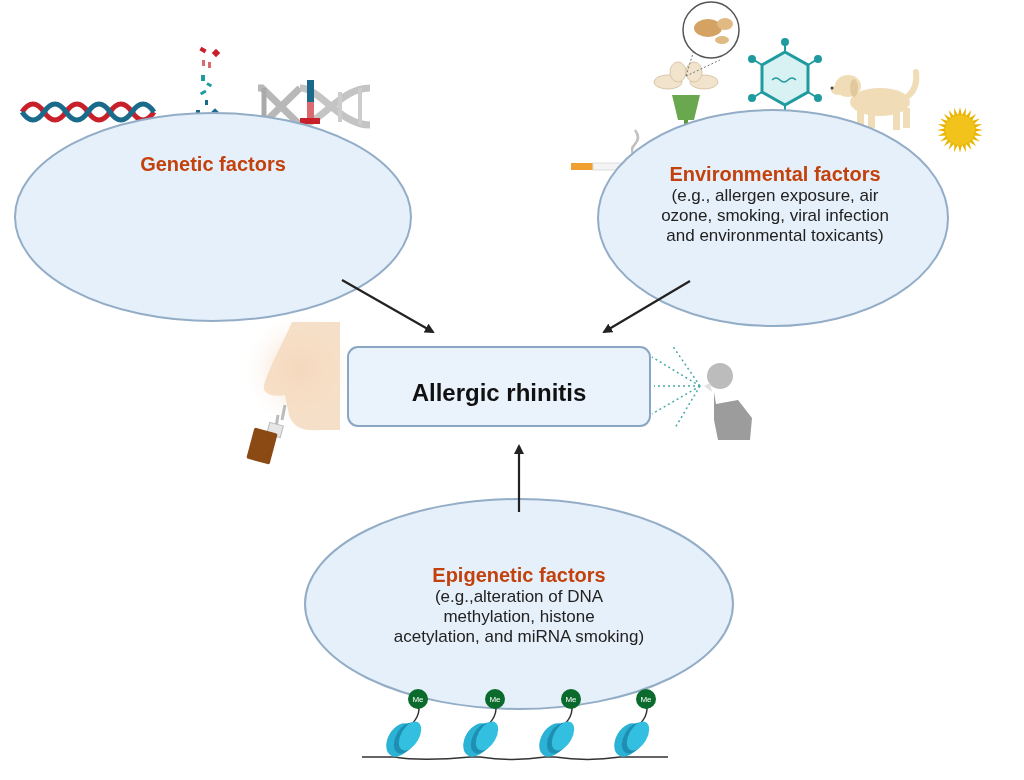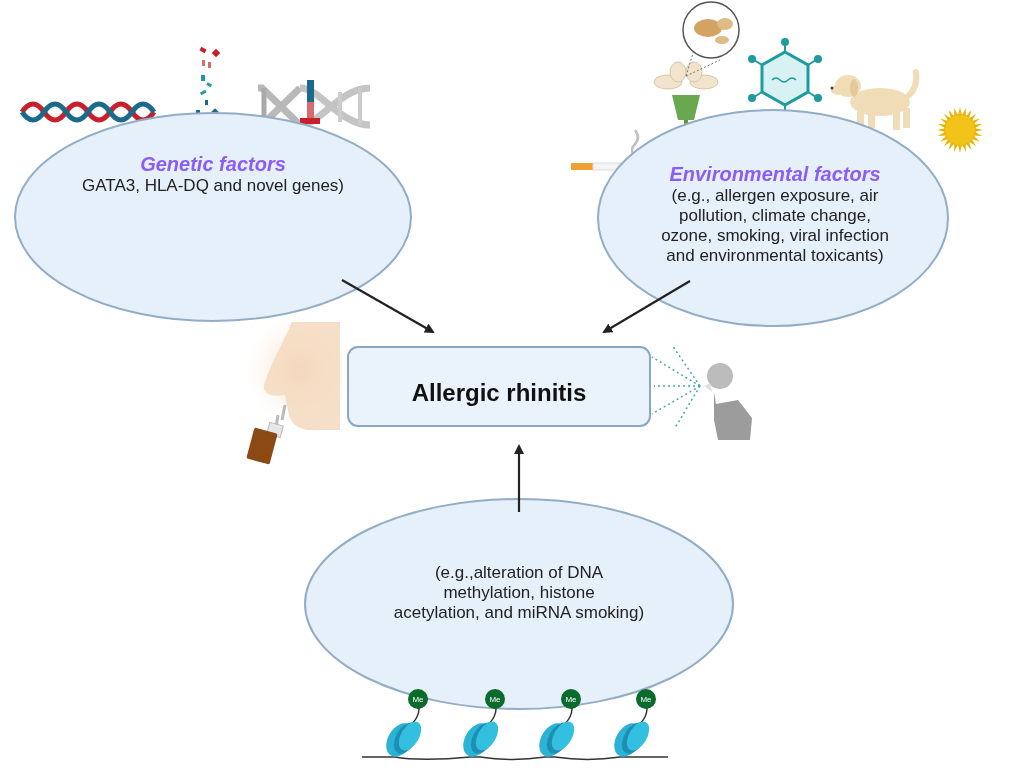--- a/index.html
+++ b/index.html
@@ -1,20 +1,20 @@
 <!DOCTYPE html>
 <html><head>
 <meta charset="utf-8">
 <style>
   html, body { margin: 0; padding: 0; background: #ffffff; }
   body { width: 1024px; height: 780px; position: relative; overflow: hidden;
          font-family: "Liberation Sans", sans-serif; color: #1a1a1a; }
   svg.stage { position: absolute; left: 0; top: 0; }
   .ell-text { position: absolute; text-align: center; line-height: 20px; }
-  .ell-title { font-weight: bold; font-size: 20px; color: #8b5cf6; line-height: 24px; font-style: italic; }
+  .ell-title { font-weight: bold; font-size: 20px; color: #c2410c; line-height: 24px; }
   .ell-body { font-size: 17px; color: #222; }
   .center-label { position: absolute; left: 348px; top: 347px; width: 302px; height: 91px;
     display: flex; align-items: center; justify-content: center;
     font-weight: bold; font-size: 24px; color: #111; }
 </style>
 </head>
 <body>
 
 <svg class="stage" width="1024" height="780" viewBox="0 0 1024 780">
   <defs>
@@ -197,30 +197,29 @@
         <ellipse cx="634" cy="738" rx="10" ry="17" transform="rotate(30 634 738)" fill="#1e8fb3"></ellipse>
         <ellipse cx="638" cy="736" rx="9" ry="16" transform="rotate(30 638 736)" fill="#33bfe0"></ellipse>
         <circle cx="646" cy="699" r="10" fill="#0b6b2c"></circle>
         <text x="646" y="702" text-anchor="middle" font-size="8" fill="#ffffff" font-family="&quot;Liberation Sans&quot;, sans-serif">Me</text>
       </g>
     </g>
 </svg>
 
 <div class="ell-text" style="left:40px; top:152px; width:346px;">
   <div class="ell-title">Genetic factors</div>
-  <div class="ell-body">GATA3, HLA-DQ and novel genes)</div>
 </div>
 
 <div class="ell-text" style="left:610px; top:162px; width:330px;">
   <div class="ell-title">Environmental factors</div>
   <div class="ell-body">(e.g., allergen exposure, air</div>
-  <div class="ell-body">pollution, climate change,</div>
   <div class="ell-body">ozone, smoking, viral infection</div>
   <div class="ell-body">and environmental toxicants)</div>
 </div>
 
 <div class="ell-text" style="left:360px; top:563px; width:318px;">
+  <div class="ell-title">Epigenetic factors</div>
   <div class="ell-body">(e.g.,alteration of DNA</div>
   <div class="ell-body">methylation, histone</div>
   <div class="ell-body">acetylation, and miRNA smoking)</div>
 </div>
 
 <div class="center-label">Allergic rhinitis</div>
 
 </body></html>

